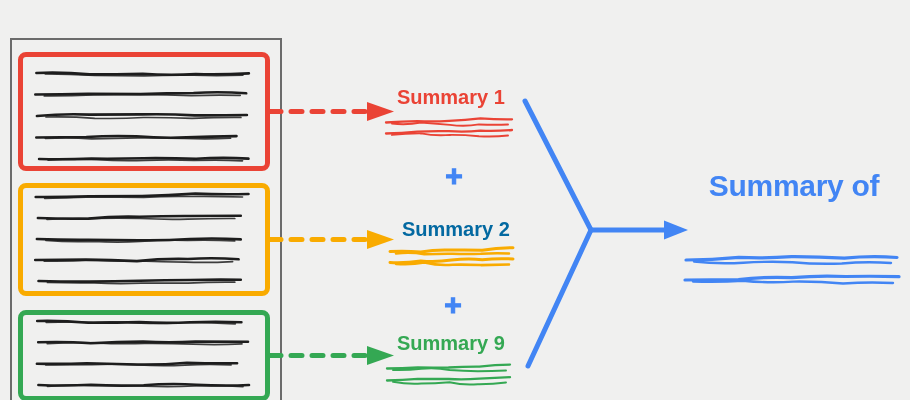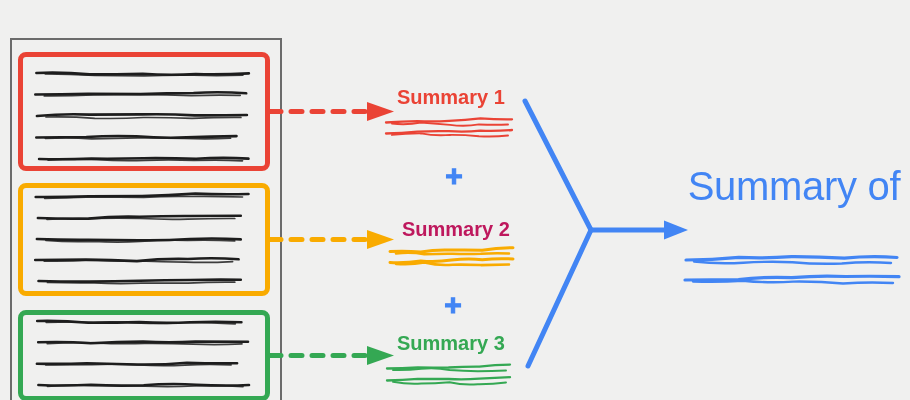--- a/index.html
+++ b/index.html
@@ -26,21 +26,21 @@
     white-space:nowrap;letter-spacing:0px;
   }
   .plus{
     position:absolute;z-index:3;width:26px;height:30px;display:flex;
     align-items:center;justify-content:center;
     font-size:30px;font-weight:700;line-height:30px;
     -webkit-text-stroke:1.1px currentColor;
   }
   .final-title{
     position:absolute;z-index:3;left:686px;top:137px;width:216px;
-    text-align:center;font-weight:400;font-size:40px;line-height:42px;
+    text-align:center;font-weight:700;font-size:30px;line-height:42px;
     letter-spacing:-0.3px;white-space:nowrap;
   }
 </style>
 </head>
 <body>
 
 <div class="canvas">
 
   <div class="doc-frame"></div>
 
@@ -121,22 +121,22 @@
       </g>
       <g>
         <path d="M686.0 232.0 Q711.8 232.0 738.8 229.4 Q765.7 230.5 791.5 228.7 Q817.4 228.6 844.3 230.2 Q870.4 227.6 897.0 229.5" fill="none" stroke="#4285F4" stroke-width="3.2" stroke-linecap="round"></path>
         <path d="M891.0 235.0 Q865.8 233.4 841.8 235.5 Q816.8 236.5 792.5 234.2 Q767.4 233.2 743.3 234.7 Q717.7 236.3 694.0 233.5" fill="none" stroke="#4285F4" stroke-width="2.4" stroke-linecap="round"></path>
         <path d="M685.0 252.0 Q710.8 251.7 738.5 251.5 Q765.5 248.5 792.0 249.7 Q818.4 247.2 845.5 248.5 Q871.3 248.0 899.0 248.6" fill="none" stroke="#4285F4" stroke-width="3.2" stroke-linecap="round"></path>
         <path d="M893.0 255.0 Q867.9 253.8 843.0 255.5 Q819.0 253.3 793.0 253.6 Q767.7 255.2 743.0 252.7 Q718.8 254.5 693.0 253.5" fill="none" stroke="#4285F4" stroke-width="2.4" stroke-linecap="round"></path>
       </g>
     </svg>
 
   <div class="label" id="lbl0" style="left: 397px; top: 59px; color: rgb(234, 67, 53);">Summary 1</div>
-  <div class="label" id="lbl1" style="left: 402px; top: 191px; color: #be185d;">Summary 2</div>
-  <div class="label" id="lbl2" style="left: 397px; top: 305px; color: rgb(52, 168, 83);">Summary 3</div>
+  <div class="label" id="lbl1" style="left: 402px; top: 191px; color: #0369a1;">Summary 2</div>
+  <div class="label" id="lbl2" style="left: 397px; top: 305px; color: rgb(52, 168, 83);">Summary 9</div>
 
   <div class="plus" id="plus0" style="left: 441px; top: 133px; color: rgb(66, 133, 244);">+</div>
   <div class="plus" id="plus1" style="left: 440px; top: 262px; color: rgb(66, 133, 244);">+</div>
 
   <div class="final-title" id="finalTitle" style="color: rgb(66, 133, 244);">
     <div>Summary of</div>
   </div>
 
 </div>
 

